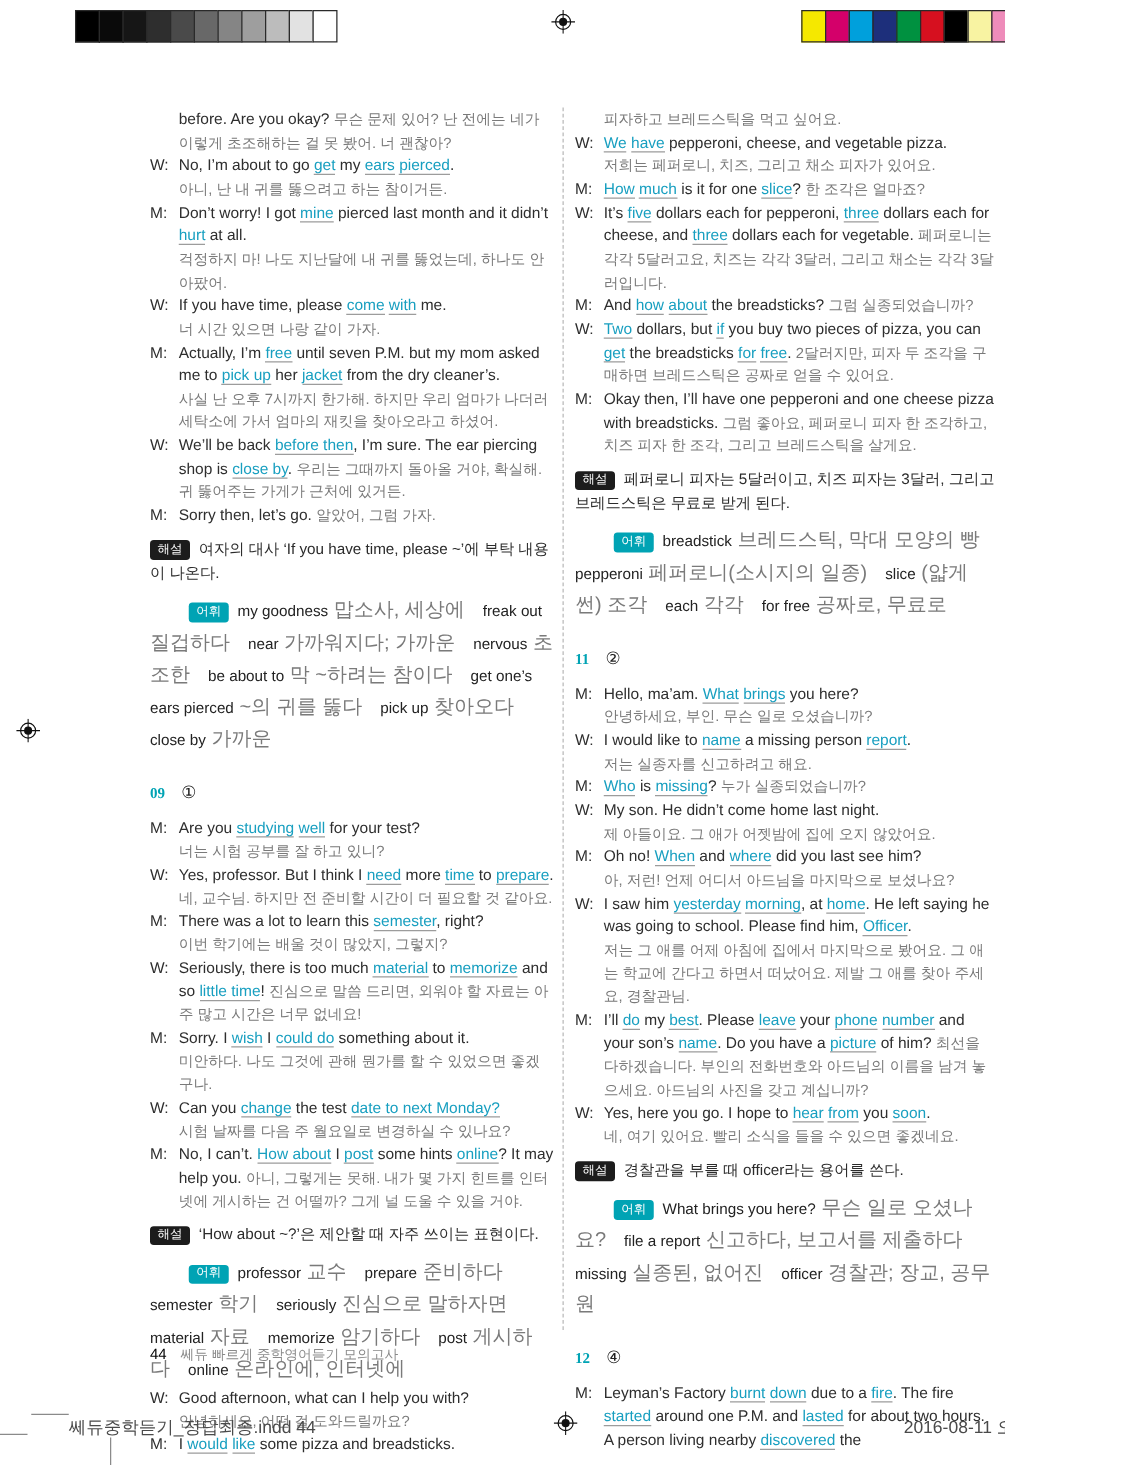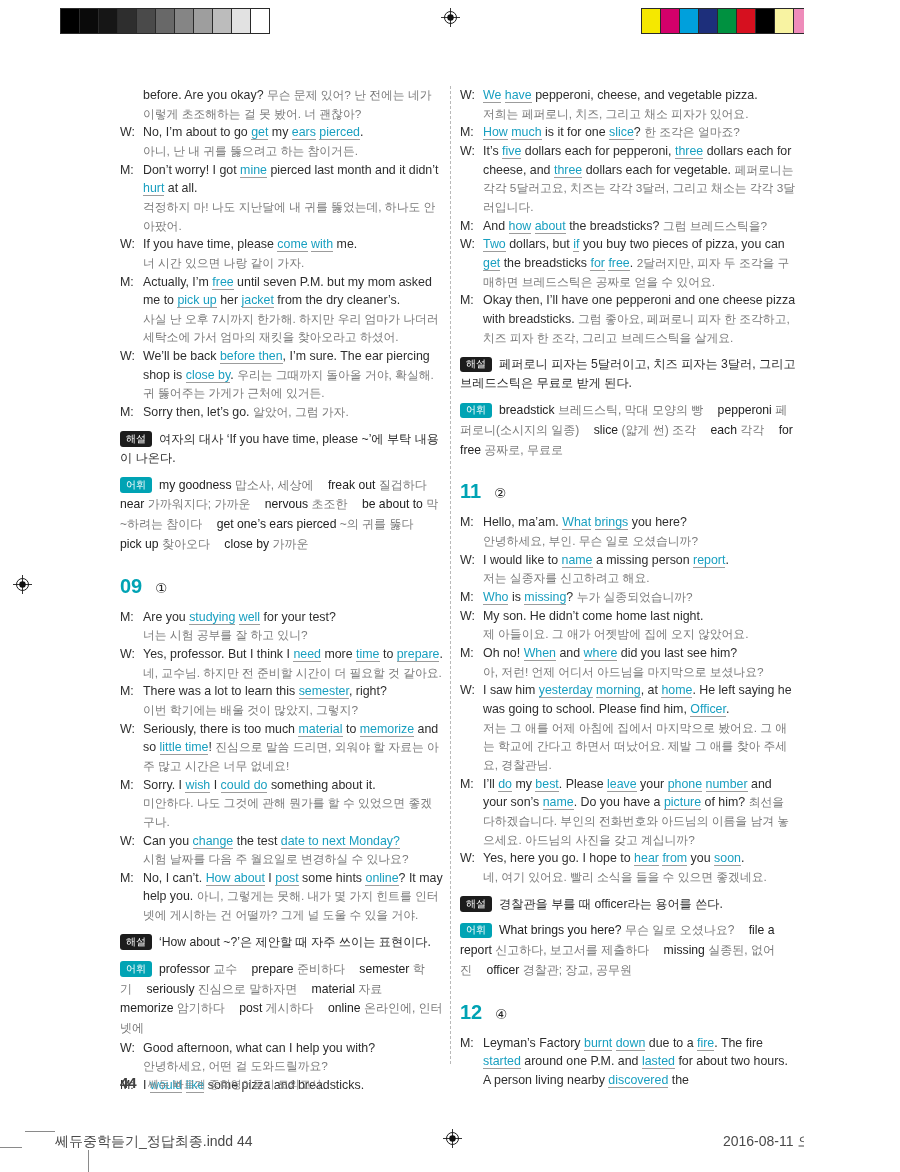--- a/index.html
+++ b/index.html
@@ -22,30 +22,30 @@
   .col-right{left:460px;width:336px;}
   .dialog{position:relative;margin:0;padding-left:23px;font-size:12.4px;line-height:1.5;color:#2e2e2e;}
   .dialog .sp{position:absolute;left:0;top:0;color:#2e2e2e;}
   .kw{color:#189fc0;border-bottom:1px solid #9c9c9c;}
   .ko{font-size:11.8px;color:#7a7a7a;}
   .note-row{margin:8px 0 0;font-size:12.2px;line-height:1.55;color:#2b2b2b;}
   .vocab-row{margin:8px 0 0;font-size:12.2px;line-height:1.62;}
   .badge{display:inline-block;font-size:10px;line-height:1;color:#fff;border-radius:3px;
          padding:2.5px 6px 3px;margin-right:7px;position:relative;top:-1px;}
   .badge.b-note{background:#1c1c1c;text-align:center;}
-  .badge.b-vocab{background:#00a3b4;}
+  .badge.b-vocab{background:#00a3b4;margin-left:31px;}
   .vocab-item{margin-right:11px;}
   .vocab-en{color:#222222;}
-  .vocab-ko{color:#7a7a7a;font-size:12px;}
+  .vocab-ko{color:#7a7a7a;font-size:16px;}
   .qrow{margin:20px 0 10px;}
-  .qnum{color:#00a3b4;font-weight:bold;font-size:20px;}
+  .qnum{color:#00a3b4;font-weight:bold;font-size:12px;font-family:Liberation Serif, serif;}
   .qchoice{font-size:13.5px;color:#222;margin-left:13px;}
   
   .footer{position:absolute;left:120px;top:1074px;white-space:nowrap;}
-  .pgnum{font-weight:bold;font-size:15px;color:#404040;margin-right:11px;}
+  .pgnum{font-weight:normal;font-size:12px;color:#000000;margin-right:11px;}
   .booktitle{font-size:11px;color:#8a8a8a;}
   
   .printline{position:absolute;top:1133px;font-size:14px;color:#4a4a4a;white-space:nowrap;}
   .printline.l{left:55px;}
   .printline.r{left:696px;width:180px;text-align:right;}
 </style>
 </head>
 <body>
 
 <div class="page">
@@ -131,24 +131,25 @@
       <p class="dialog"><span class="sp">W:</span><span class="en">Seriously, there is too much </span><span class="kw">material</span><span class="en"> to </span><span class="kw">memorize</span><span class="en"> and so </span><span class="kw">little time</span><span class="en">! </span><span class="ko">진심으로 말씀 드리면, 외워야 할 자료는 아주 많고 시간은 너무 없네요!</span></p>
       <p class="dialog"><span class="sp">M:</span><span class="en">Sorry. I </span><span class="kw">wish</span><span class="en"> I </span><span class="kw">could do</span><span class="en"> something about it.</span><br><span class="ko">미안하다. 나도 그것에 관해 뭔가를 할 수 있었으면 좋겠구나.</span></p>
       <p class="dialog"><span class="sp">W:</span><span class="en">Can you </span><span class="kw">change</span><span class="en"> the test </span><span class="kw">date to next Monday?</span><br><span class="ko">시험 날짜를 다음 주 월요일로 변경하실 수 있나요?</span></p>
       <p class="dialog"><span class="sp">M:</span><span class="en">No, I can’t. </span><span class="kw">How about</span><span class="en"> I </span><span class="kw">post</span><span class="en"> some hints </span><span class="kw">online</span><span class="en">? It may help you. </span><span class="ko">아니, 그렇게는 못해. 내가 몇 가지 힌트를 인터넷에 게시하는 건 어떨까? 그게 널 도울 수 있을 거야.</span></p>
       <p class="note-row"><span class="badge b-note">해설</span><span>‘How about ~?’은 제안할 때 자주 쓰이는 표현이다.</span></p>
       <p class="vocab-row"><span class="badge b-vocab">어휘</span><span class="vocab-item"><span class="vocab-en">professor</span><span class="vocab-ko"> 교수</span></span> <span class="vocab-item"><span class="vocab-en">prepare</span><span class="vocab-ko"> 준비하다</span></span> <span class="vocab-item"><span class="vocab-en">semester</span><span class="vocab-ko"> 학기</span></span> <span class="vocab-item"><span class="vocab-en">seriously</span><span class="vocab-ko"> 진심으로 말하자면</span></span> <span class="vocab-item"><span class="vocab-en">material</span><span class="vocab-ko"> 자료</span></span> <span class="vocab-item"><span class="vocab-en">memorize</span><span class="vocab-ko"> 암기하다</span></span> <span class="vocab-item"><span class="vocab-en">post</span><span class="vocab-ko"> 게시하다</span></span> <span class="vocab-item"><span class="vocab-en">online</span><span class="vocab-ko"> 온라인에, 인터넷에</span></span> </p>
       <p class="dialog"><span class="sp">W:</span><span class="en">Good afternoon, what can I help you with?</span><br><span class="ko">안녕하세요, 어떤 걸 도와드릴까요?</span></p>
       <p class="dialog"><span class="sp">M:</span><span class="en">I </span><span class="kw">would</span><span class="en"> </span><span class="kw">like</span><span class="en"> some pizza and breadsticks.</span></p>
     </div>
   <div class="col col-right">
+      <p class="dialog"><span class="ko">피자하고 브레드스틱을 먹고 싶어요.</span></p>
       <p class="dialog"><span class="sp">W:</span><span class="kw">We</span><span class="en"> </span><span class="kw">have</span><span class="en"> pepperoni, cheese, and vegetable pizza.</span><br><span class="ko">저희는 페퍼로니, 치즈, 그리고 채소 피자가 있어요.</span></p>
       <p class="dialog"><span class="sp">M:</span><span class="kw">How</span><span class="en"> </span><span class="kw">much</span><span class="en"> is it for one </span><span class="kw">slice</span><span class="en">? </span><span class="ko">한 조각은 얼마죠?</span></p>
       <p class="dialog"><span class="sp">W:</span><span class="en">It’s </span><span class="kw">five</span><span class="en"> dollars each for pepperoni, </span><span class="kw">three</span><span class="en"> dollars each for cheese, and </span><span class="kw">three</span><span class="en"> dollars each for vegetable. </span><span class="ko">페퍼로니는 각각 5달러고요, 치즈는 각각 3달러, 그리고 채소는 각각 3달러입니다.</span></p>
-      <p class="dialog"><span class="sp">M:</span><span class="en">And </span><span class="kw">how</span><span class="en"> </span><span class="kw">about</span><span class="en"> the breadsticks? </span><span class="ko">그럼 브레드스틱을?</span></p>
+      <p class="dialog"><span class="sp">M:</span><span class="en">And </span><span class="kw">how</span><span class="en"> </span><span class="kw">about</span><span class="en"> the breadsticks? </span><span class="ko">그럼 실종되었습니까?</span></p>
       <p class="dialog"><span class="sp">W:</span><span class="kw">Two</span><span class="en"> dollars, but </span><span class="kw">if</span><span class="en"> you buy two pieces of pizza, you can </span><span class="kw">get</span><span class="en"> the breadsticks </span><span class="kw">for</span><span class="en"> </span><span class="kw">free</span><span class="en">. </span><span class="ko">2달러지만, 피자 두 조각을 구매하면 브레드스틱은 공짜로 얻을 수 있어요.</span></p>
       <p class="dialog"><span class="sp">M:</span><span class="en">Okay then, I’ll have one pepperoni and one cheese pizza with breadsticks. </span><span class="ko">그럼 좋아요, 페퍼로니 피자 한 조각하고, 치즈 피자 한 조각, 그리고 브레드스틱을 살게요.</span></p>
       <p class="note-row"><span class="badge b-note">해설</span><span>페퍼로니 피자는 5달러이고, 치즈 피자는 3달러, 그리고 브레드스틱은 무료로 받게 된다.</span></p>
       <p class="vocab-row"><span class="badge b-vocab">어휘</span><span class="vocab-item"><span class="vocab-en">breadstick</span><span class="vocab-ko"> 브레드스틱, 막대 모양의 빵</span></span> <span class="vocab-item"><span class="vocab-en">pepperoni</span><span class="vocab-ko"> 페퍼로니(소시지의 일종)</span></span> <span class="vocab-item"><span class="vocab-en">slice</span><span class="vocab-ko"> (얇게 썬) 조각</span></span> <span class="vocab-item"><span class="vocab-en">each</span><span class="vocab-ko"> 각각</span></span> <span class="vocab-item"><span class="vocab-en">for free</span><span class="vocab-ko"> 공짜로, 무료로</span></span> </p>
       <div class="qrow"><span class="qnum">11</span><span class="qchoice">②</span></div>
       <p class="dialog"><span class="sp">M:</span><span class="en">Hello, ma’am. </span><span class="kw">What</span><span class="en"> </span><span class="kw">brings</span><span class="en"> you here?</span><br><span class="ko">안녕하세요, 부인. 무슨 일로 오셨습니까?</span></p>
       <p class="dialog"><span class="sp">W:</span><span class="en">I would like to </span><span class="kw">name</span><span class="en"> a missing person </span><span class="kw">report</span><span class="en">.</span><br><span class="ko">저는 실종자를 신고하려고 해요.</span></p>
       <p class="dialog"><span class="sp">M:</span><span class="kw">Who</span><span class="en"> is </span><span class="kw">missing</span><span class="en">? </span><span class="ko">누가 실종되었습니까?</span></p>
       <p class="dialog"><span class="sp">W:</span><span class="en">My son. He didn’t come home last night.</span><br><span class="ko">제 아들이요. 그 애가 어젯밤에 집에 오지 않았어요.</span></p>
       <p class="dialog"><span class="sp">M:</span><span class="en">Oh no! </span><span class="kw">When</span><span class="en"> and </span><span class="kw">where</span><span class="en"> did you last see him?</span><br><span class="ko">아, 저런! 언제 어디서 아드님을 마지막으로 보셨나요?</span></p>

